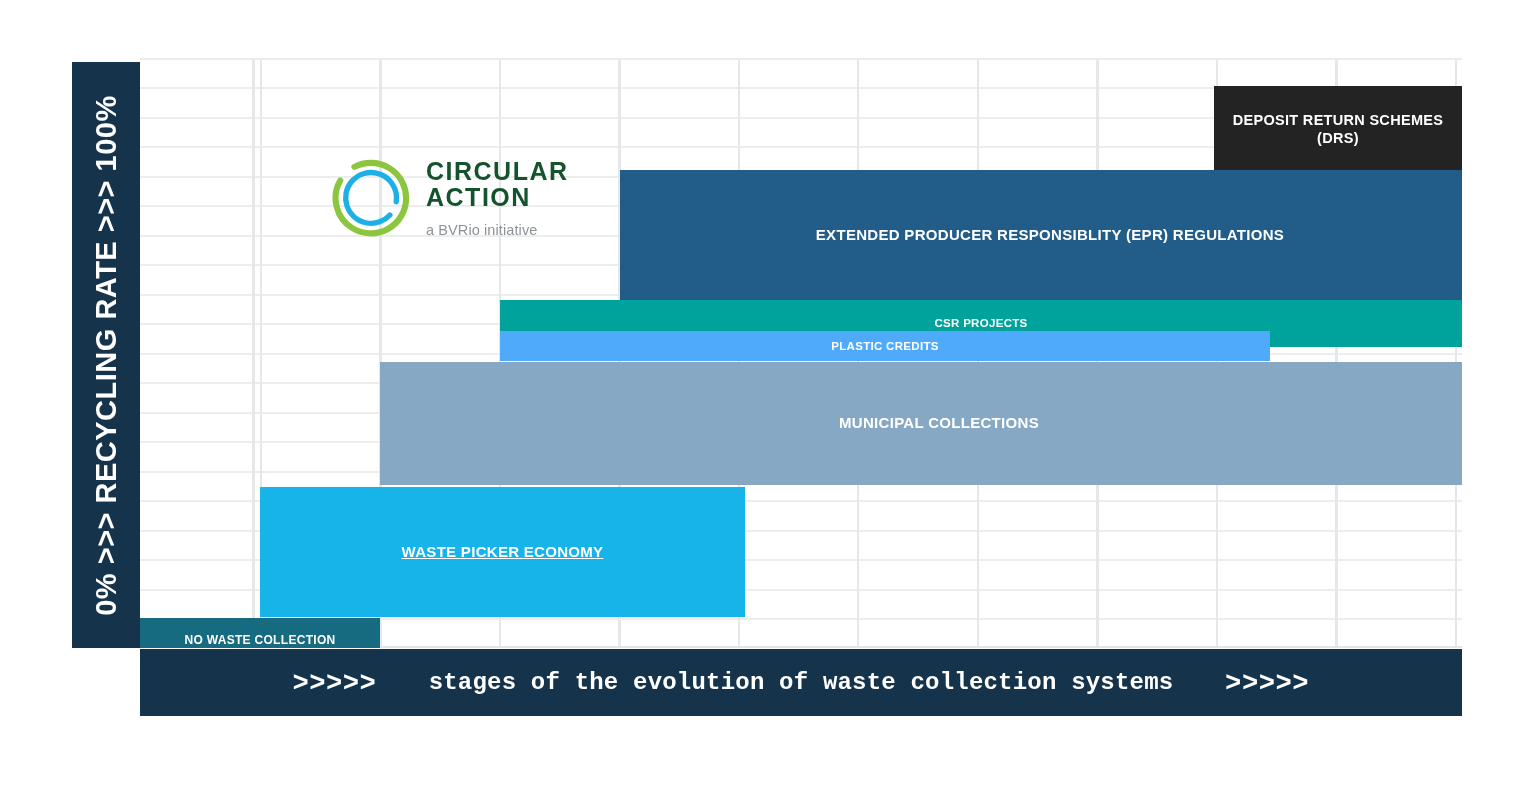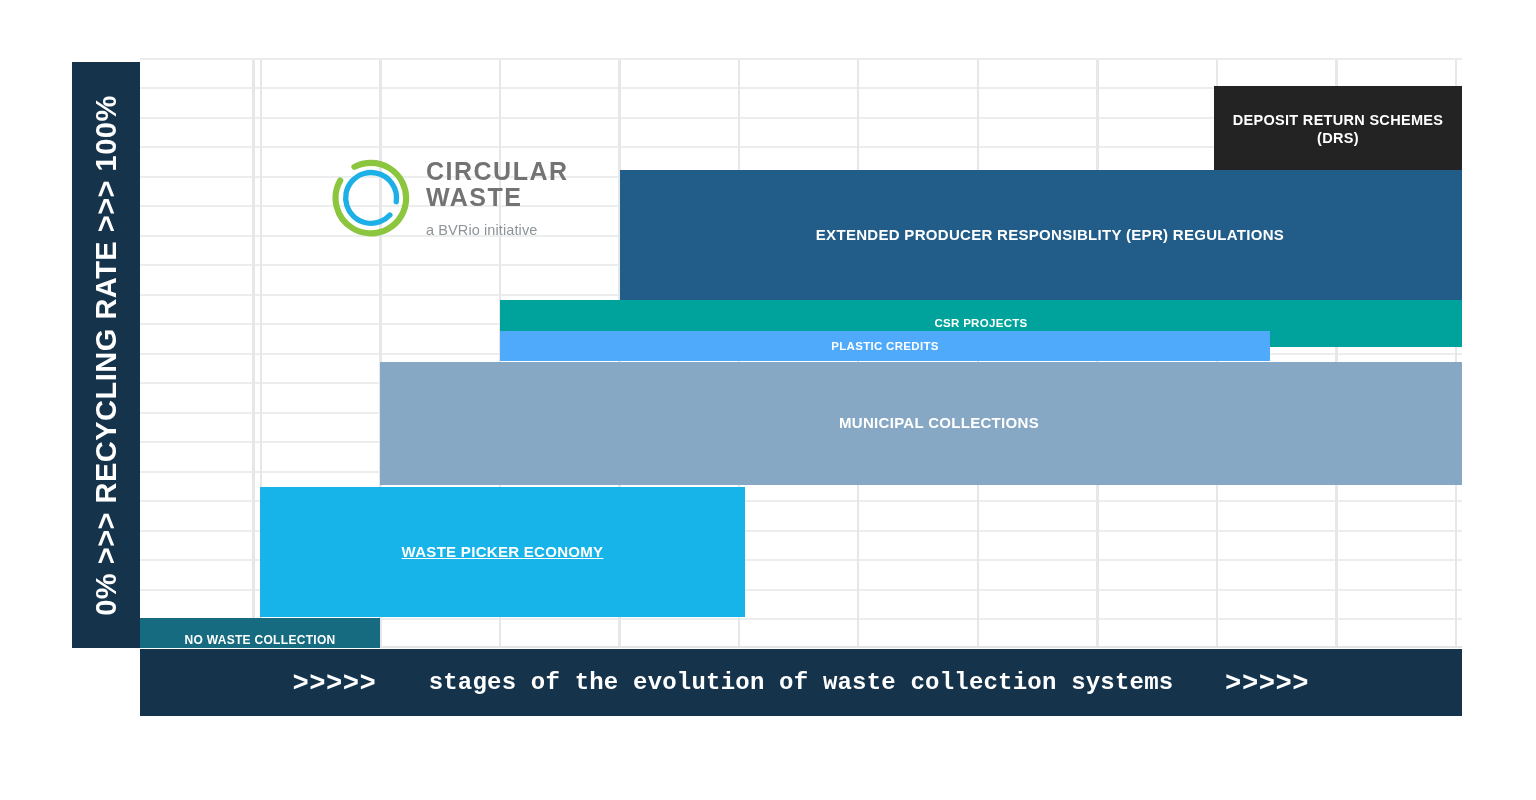--- a/index.html
+++ b/index.html
@@ -109,21 +109,21 @@
 
   
   #logo{
     position:absolute;left:190px;top:95px;
     width:280px;height:90px;
     display:flex;align-items:center;gap:14px;
   }
   #logo-mark{width:82px;height:82px;flex:0 0 82px;}
   #logo-text{display:flex;flex-direction:column;justify-content:center;}
   .logo-line{
-    color:#737373;font-size:25px;font-weight:bold;
+    color:#14532d;font-size:25px;font-weight:bold;
     letter-spacing:1.5px;line-height:1.04;
     font-family:"Liberation Sans", sans-serif;
   }
   #logo-tag{
     color:#8d9499;font-size:14.5px;font-weight:normal;
     margin-top:12px;letter-spacing:0.1px;
     font-family:"Liberation Sans", sans-serif;
   }
 
   
@@ -162,21 +162,21 @@
     <div id="logo">
       <svg id="logo-mark" viewBox="0 0 100 100" xmlns="http://www.w3.org/2000/svg">
         <path d="M50 7
                  A43 43 0 1 1 49.6 7
                  " fill="none" stroke="#8cc63e" stroke-width="7.5" stroke-linecap="round" transform="rotate(-28 50 50)" stroke-dasharray="245 40"></path>
         <path d="M50 19
                  A31 31 0 1 1 49.7 19" fill="none" stroke="#1cb0e6" stroke-width="6.5" stroke-linecap="round" transform="rotate(132 50 50)" stroke-dasharray="176 29"></path>
       </svg>
       <div id="logo-text">
         <div class="logo-line">CIRCULAR</div>
-        <div class="logo-line">WASTE</div>
+        <div class="logo-line">ACTION</div>
         <div id="logo-tag">a BVRio initiative</div>
       </div>
     </div>
 
     <div class="bar" id="bar-drs">
       <span>DEPOSIT RETURN SCHEMES</span>
       <span>(DRS)</span>
     </div>
 
     <div class="bar" id="bar-epr">

